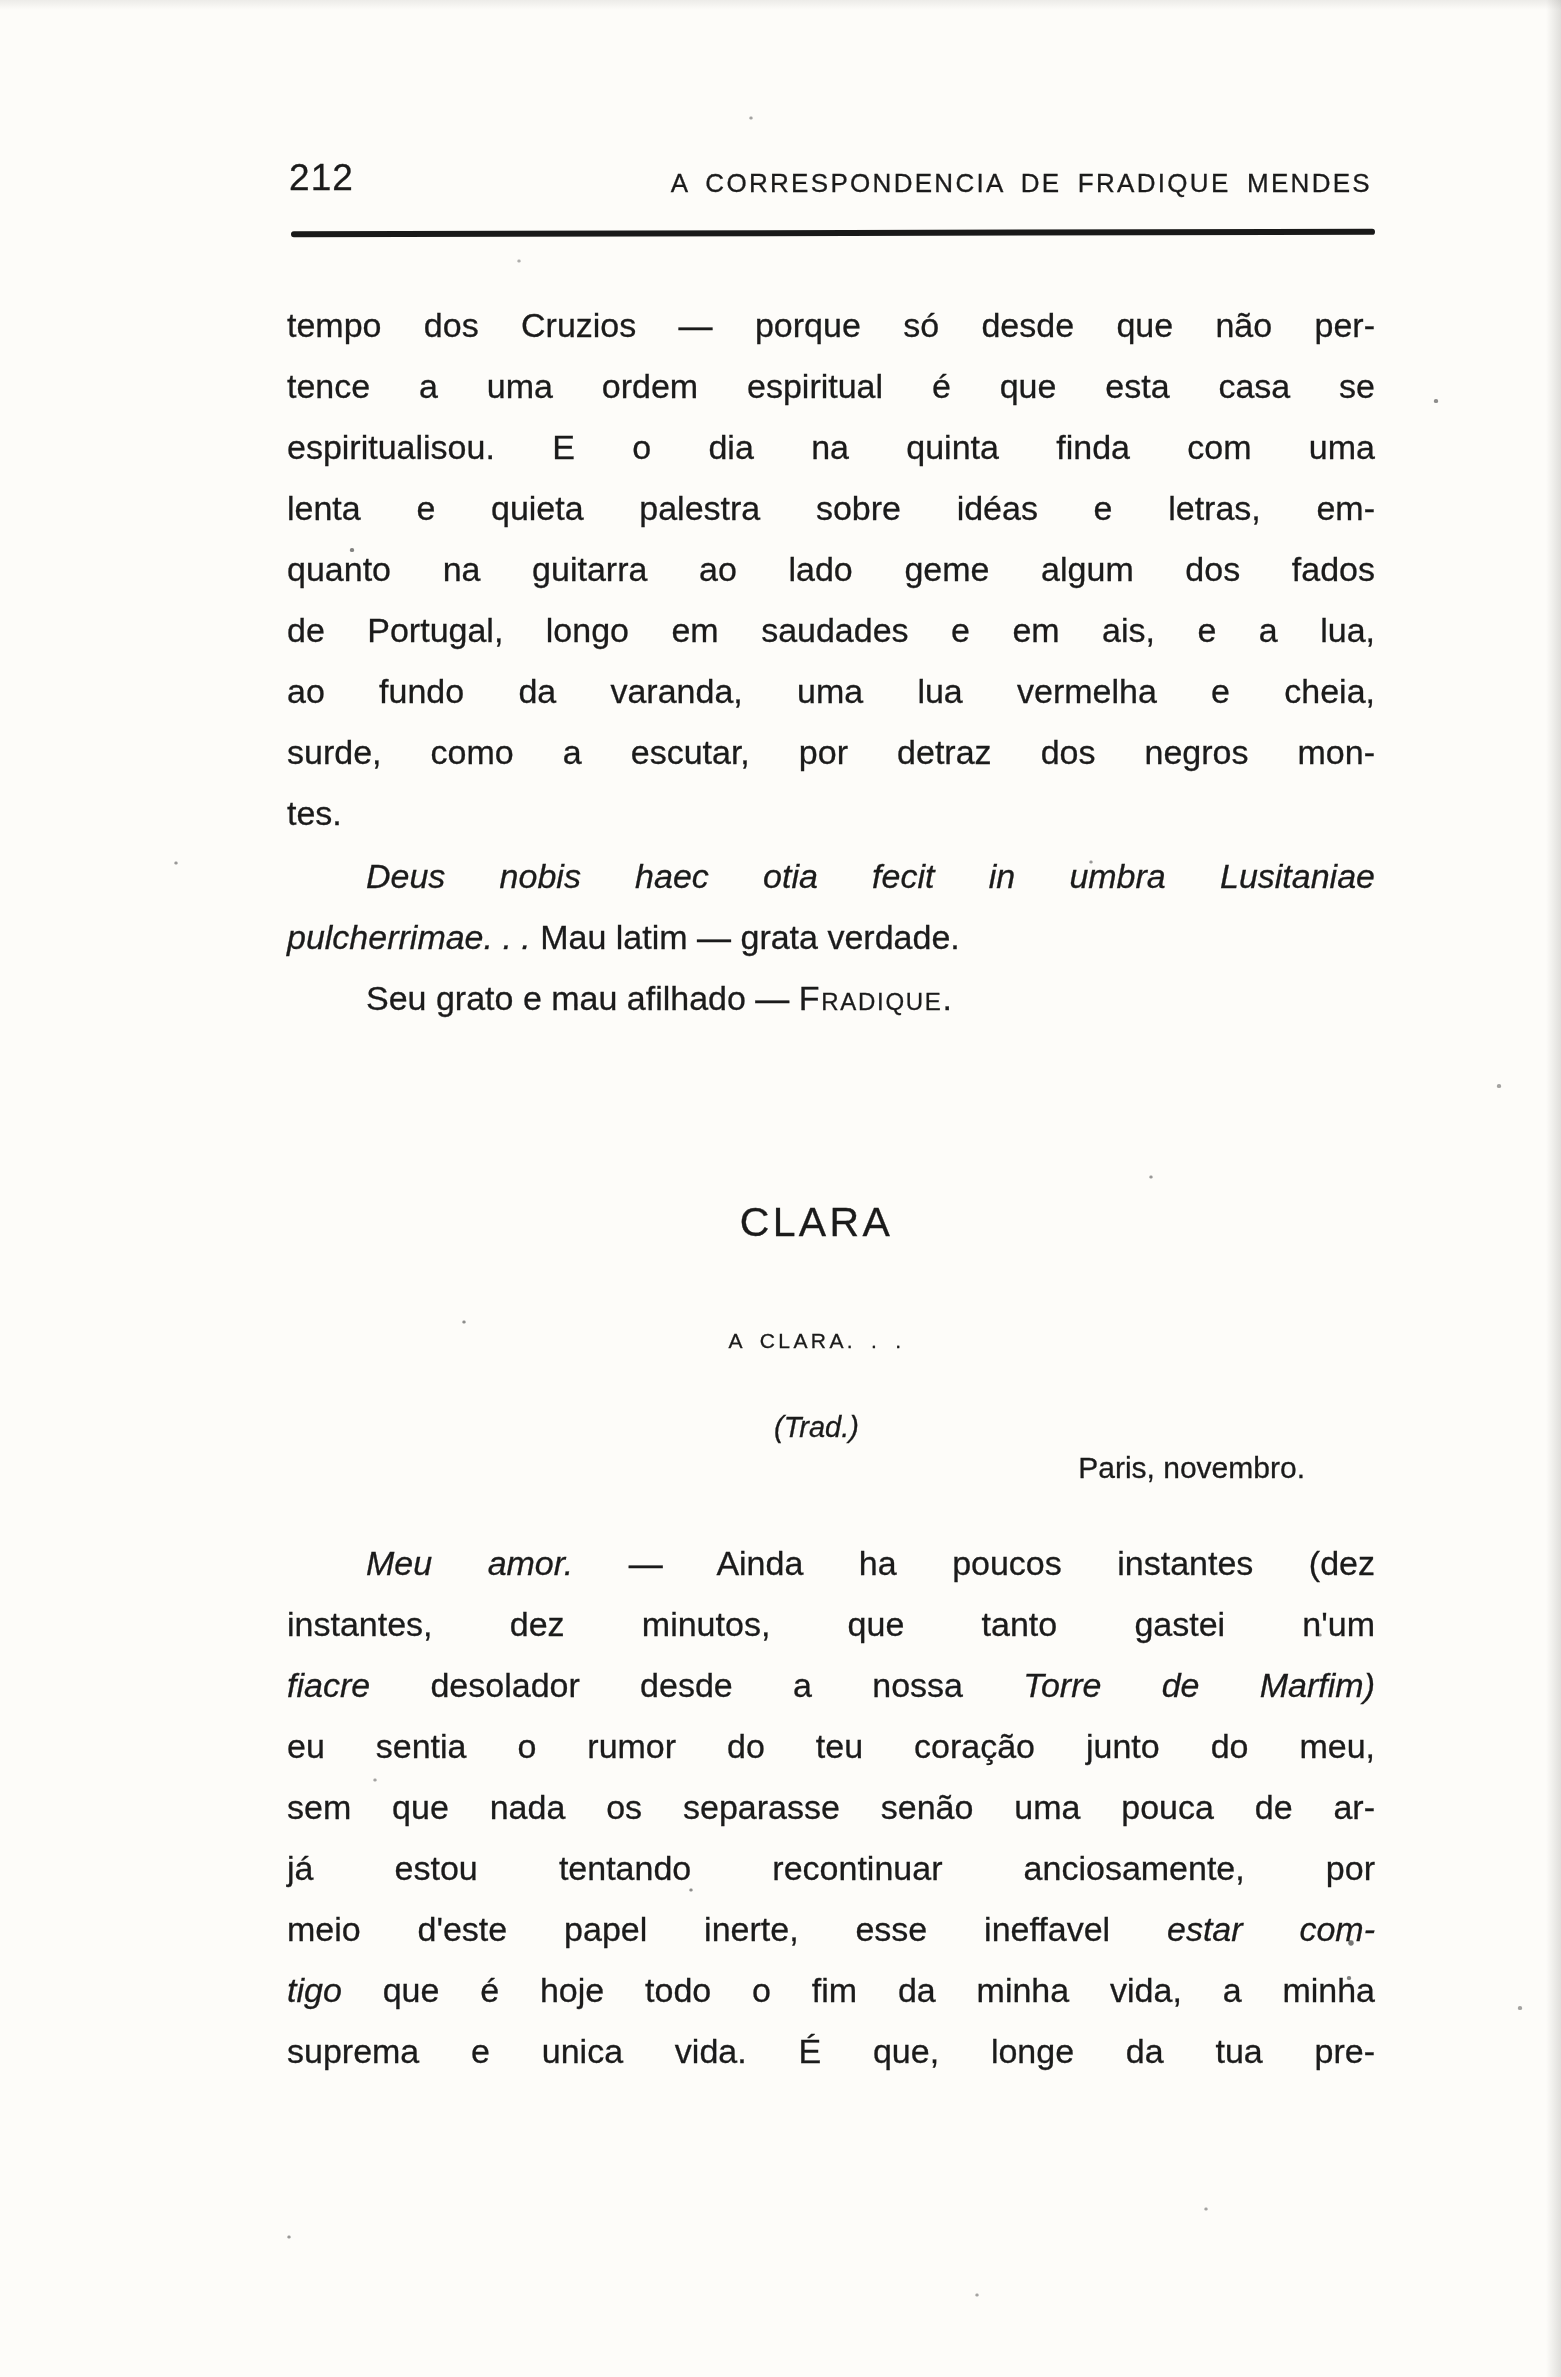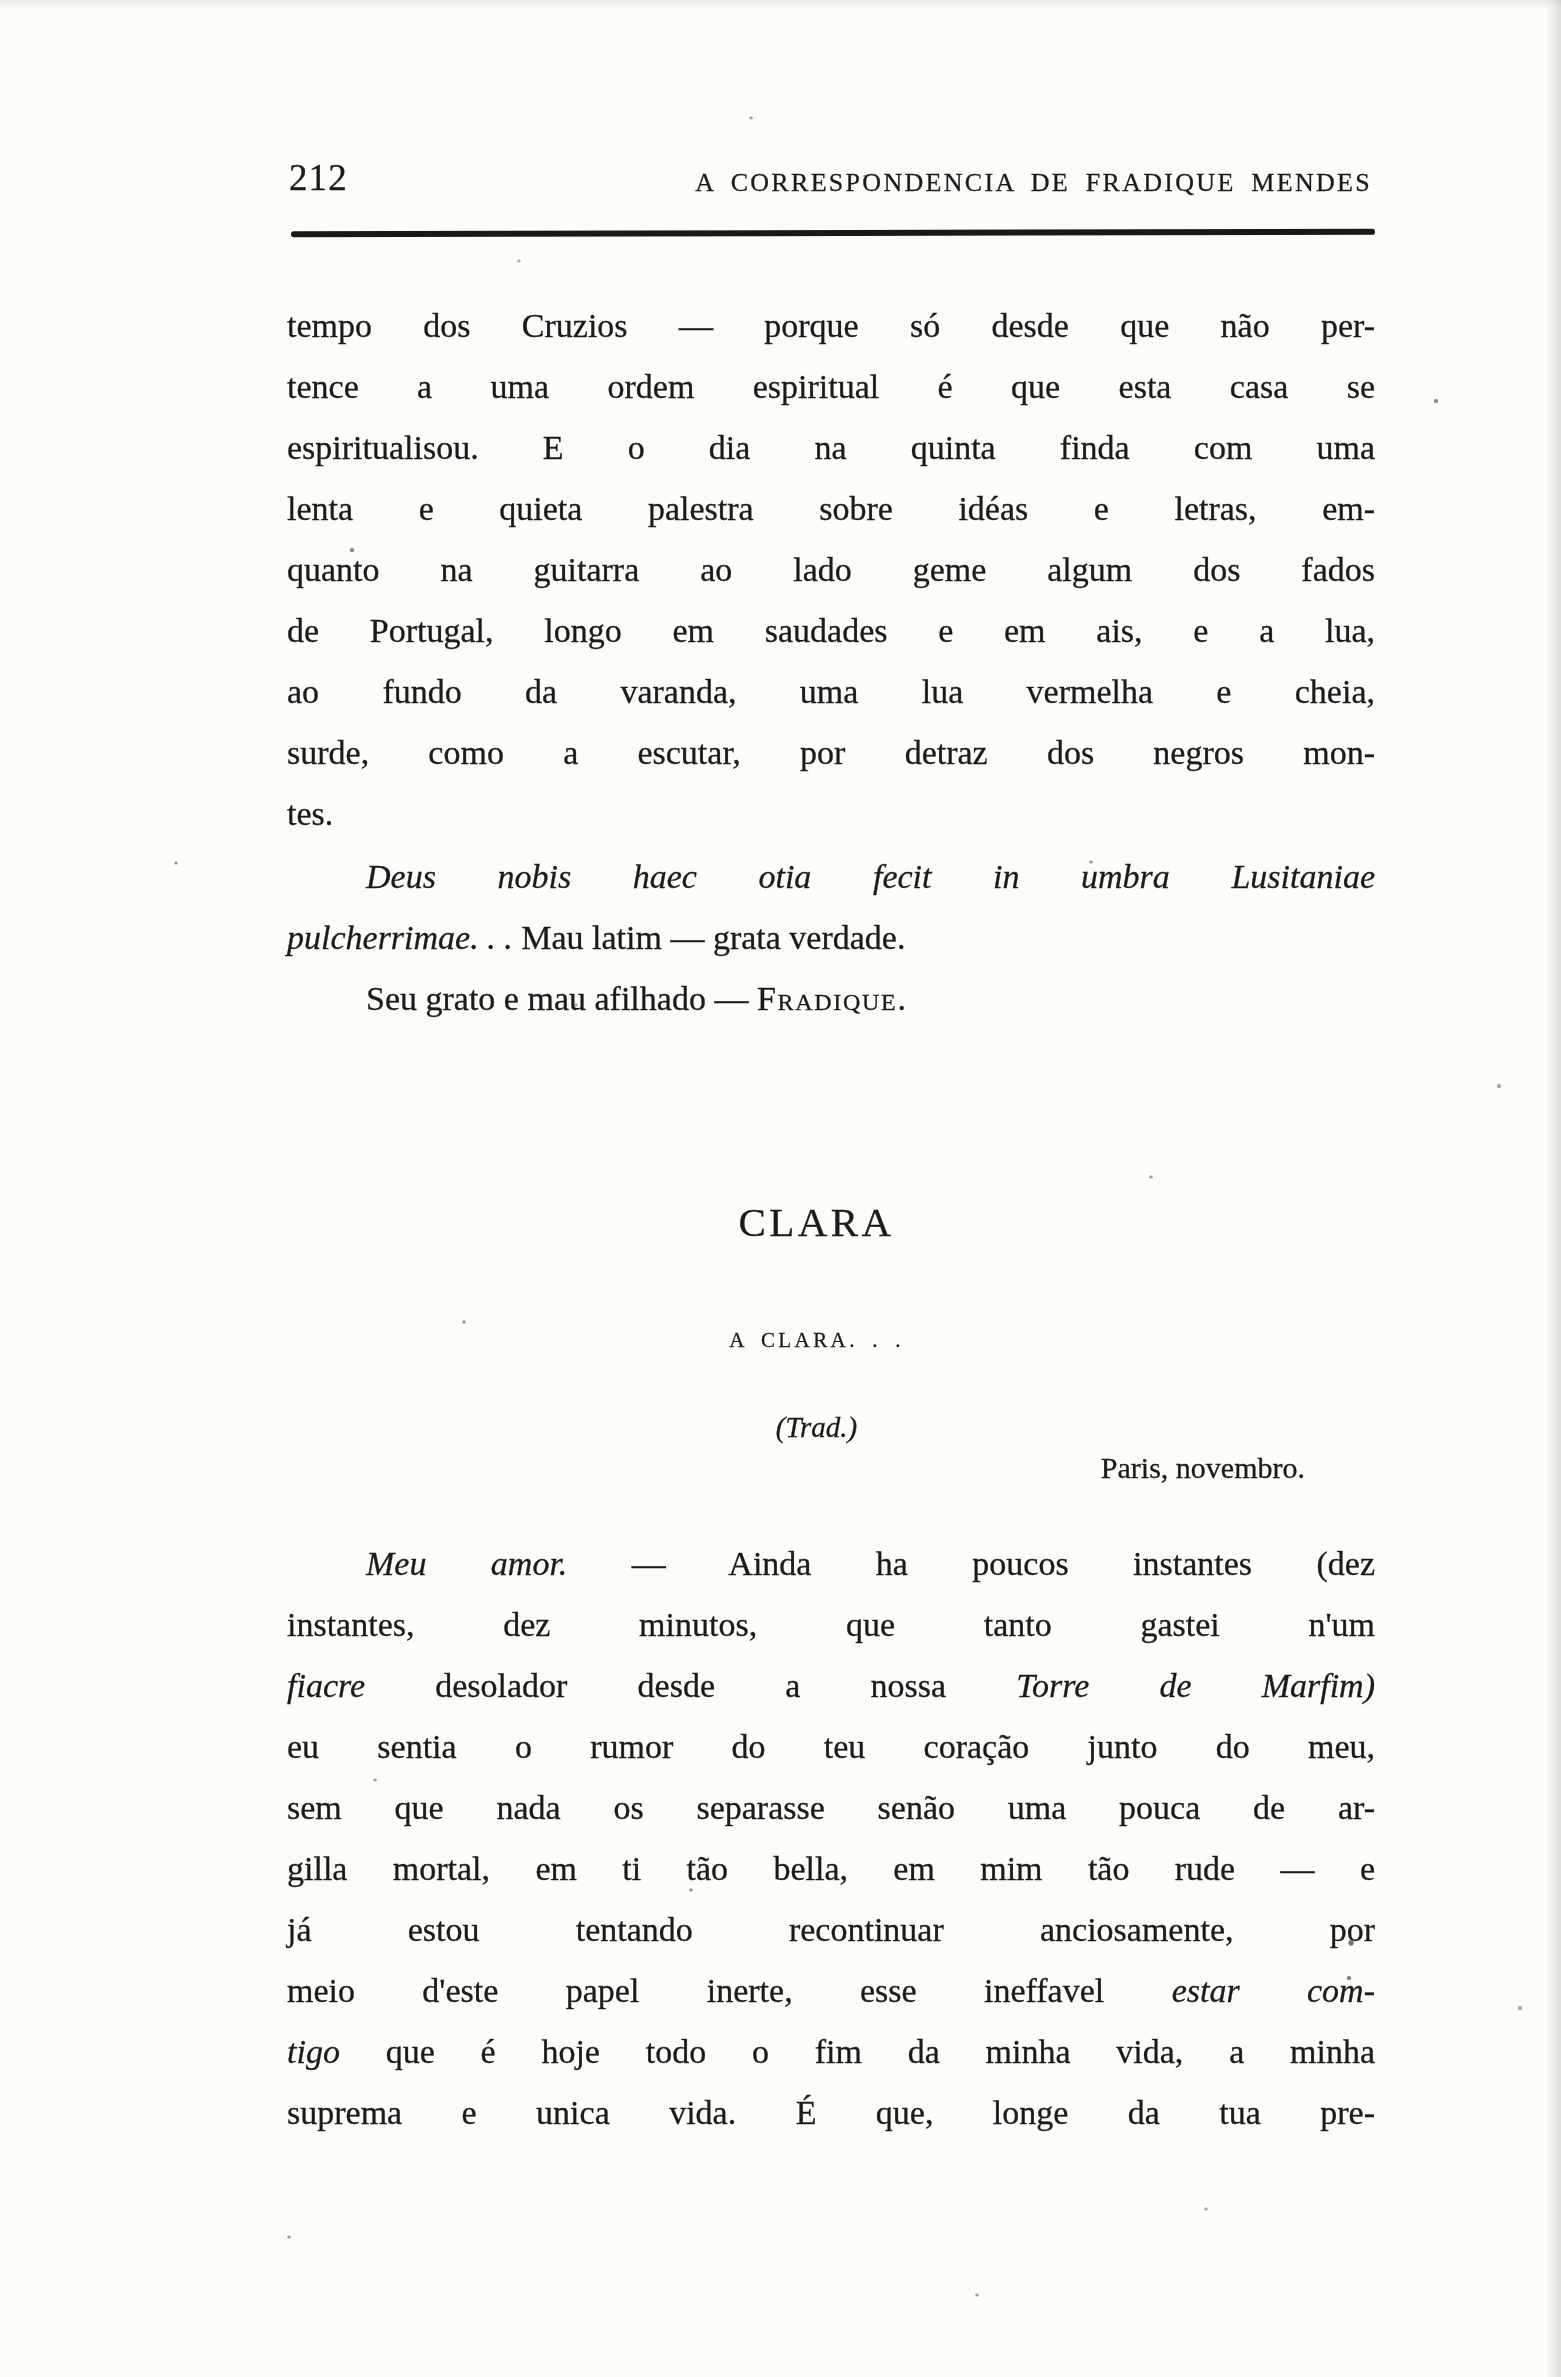--- a/index.html
+++ b/index.html
@@ -1,20 +1,20 @@
 <!DOCTYPE html>
 <html style="font-size:9.2px"><head>
 <meta charset="utf-8">
 <style>
   html,body{margin:0;padding:0;background:#d8d5cf;}
   .page{
     position:relative;
     width:1561px;height:2377px;
     background:#fdfcf9;
-    font-family:Liberation Serif, serif;
+    font-family:Liberation Sans, sans-serif;
     color:#1b1b1b;
     overflow:hidden;
     -webkit-text-stroke:0.3px #1b1b1b;
   }
   
   .folio{
     position:absolute;left:289px;top:159px;
     font-size:37px;line-height:37px;letter-spacing:1.1px;
   }
   .running-title{
@@ -134,21 +134,20 @@
 
   <div class="dateline">Paris, novembro.</div>
 
   <div class="text-block" id="block-letter">
     <section class="para">
         <div class="line ind"><span class="it">Meu amor.</span><span> — Ainda ha poucos instantes (dez</span></div>
         <div class="line"><span>instantes, dez minutos, que tanto gastei n'um</span></div>
         <div class="line"><span class="it">fiacre</span><span> desolador desde a nossa </span><span class="it">Torre de Marfim)</span></div>
         <div class="line"><span>eu sentia o rumor do teu coração junto do meu,</span></div>
         <div class="line"><span>sem que nada os separasse senão uma pouca de ar-</span></div>
-        <div class="line"><span>gilla mortal, em ti tão bella, em mim tão rude — e</span></div>
         <div class="line"><span>já estou tentando recontinuar anciosamente, por</span></div>
         <div class="line"><span>meio d'este papel inerte, esse ineffavel </span><span class="it">estar com-</span></div>
         <div class="line"><span class="it">tigo</span><span> que é hoje todo o fim da minha vida, a minha</span></div>
         <div class="line"><span>suprema e unica vida. É que, longe da tua pre-</span></div>
       </section>
   </div>
 
   <div class="speckles"></div>
   <div class="edge-shade-right"></div>
   <div class="edge-shade-top"></div>

